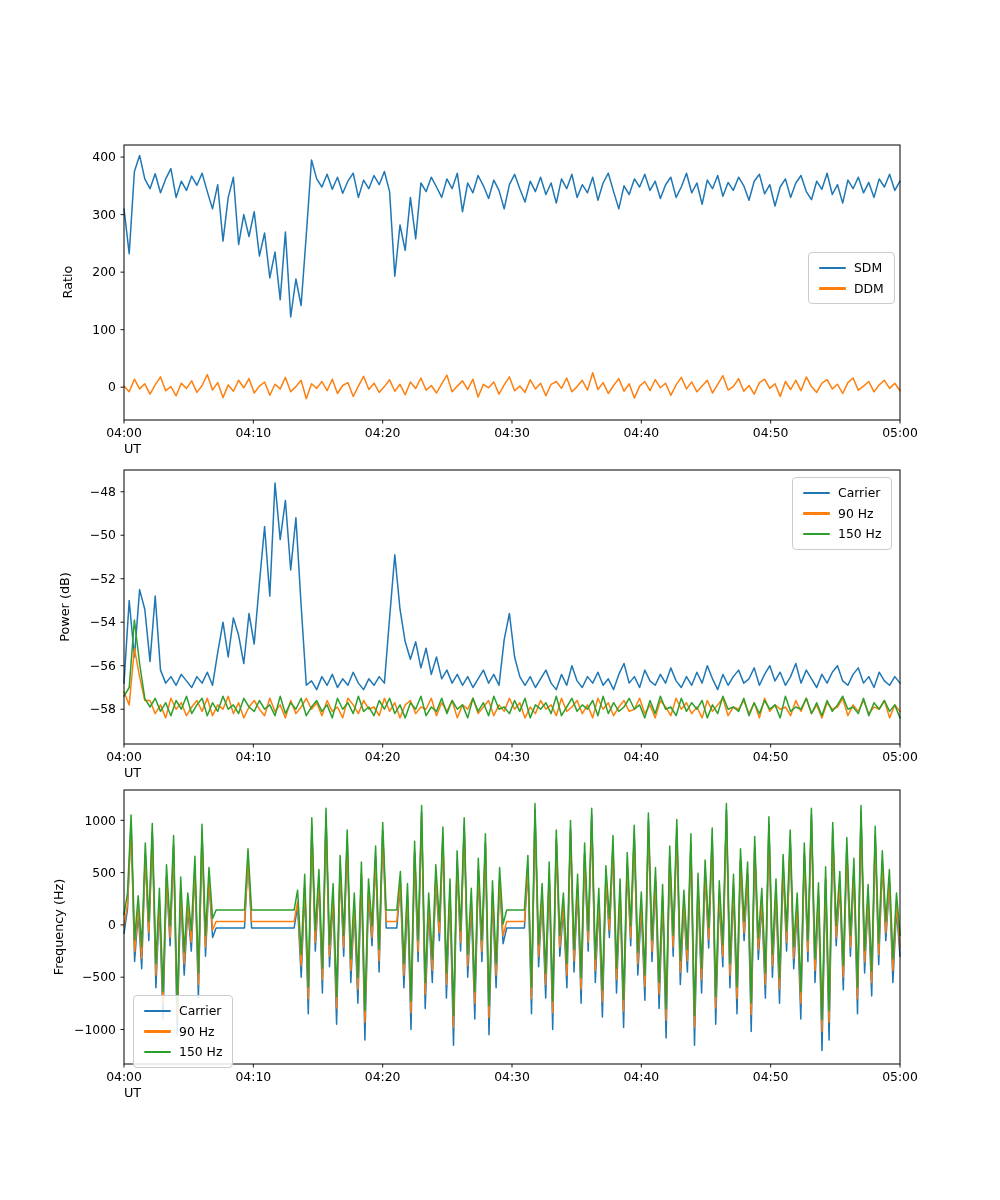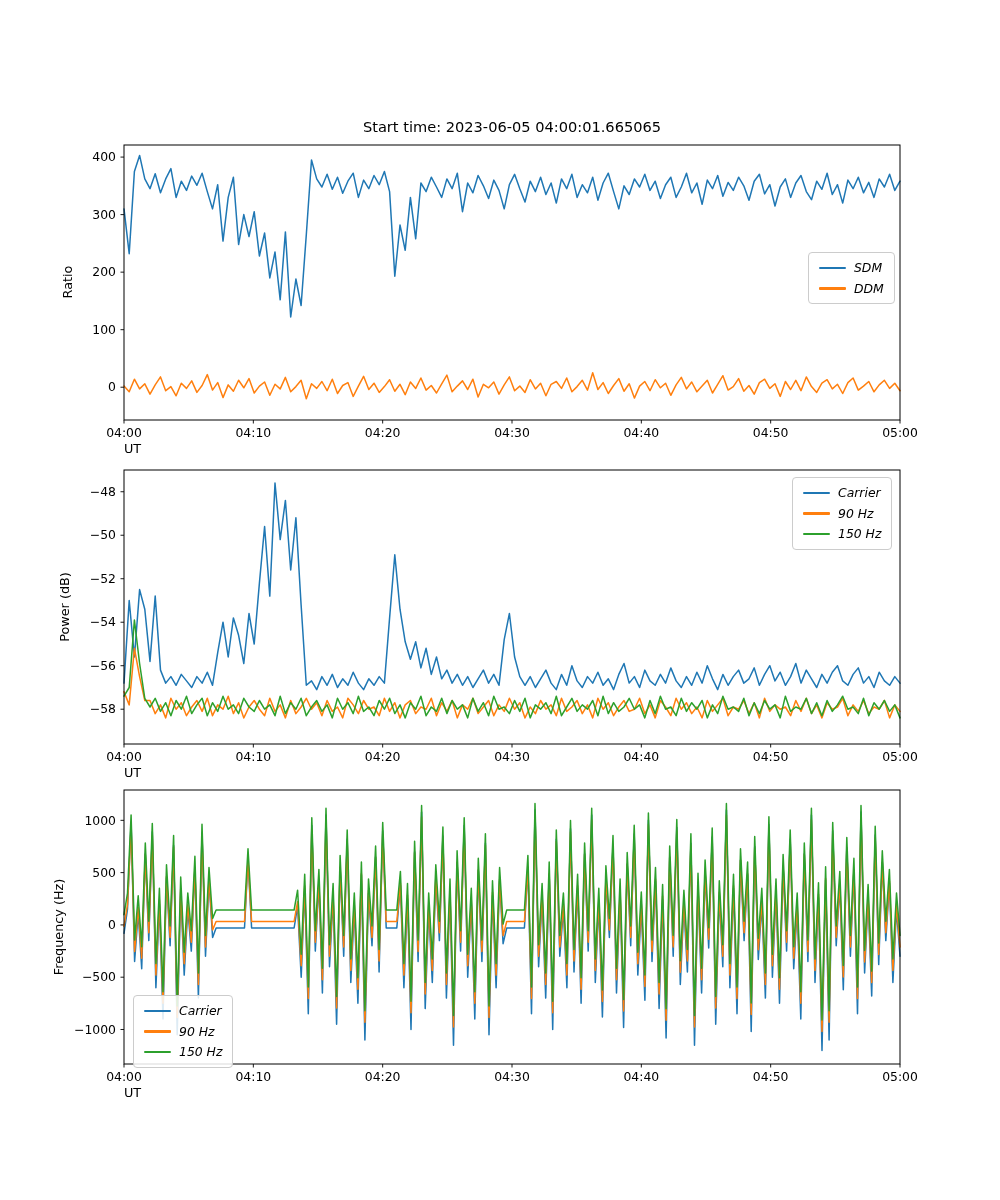--- a/index.html
+++ b/index.html
@@ -9,28 +9,27 @@
     font-size:14.6px;color:#000;}
   svg#plot-svg{position:absolute;left:0;top:0;}
   svg text{font-family:"DejaVu Sans","Liberation Sans",sans-serif;font-size:12.4px;fill:#000;}
   .axis-xlabel{position:absolute;left:124px;width:776px;text-align:left;font-size:12.8px;}
   .axis-ylabel{position:absolute;font-size:12.8px;white-space:nowrap;
     transform:translate(-50%,-50%) rotate(-90deg);}
   .legend{position:absolute;background:rgba(255,255,255,0.85);border:1px solid #cccccc;
     border-radius:4px;padding:7px 10px;display:flex;flex-direction:column;gap:5px;}
   .lrow{display:flex;align-items:center;gap:8px;}
   .swatch{display:inline-block;width:27px;height:2.5px;border-radius:1px;background:#888;}
-  .ltext{font-size:12.4px;line-height:1.25;font-style:italic;}
+  .ltext{font-size:12.4px;line-height:1.25;}
 </style>
 </head>
 <body>
 
 <div class="figure">
 
-  <div class="fig-title">Start time: 2023-06-05 04:00:01.665065</div>
 
   <svg id="plot-svg" width="1000" height="1200">
       <g>
         <line x1="124" y1="420" x2="124" y2="423.5" stroke="#000" stroke-width="0.9"></line>
         <text x="124" y="437" text-anchor="middle">04:00</text>
         <line x1="253.33333333333331" y1="420" x2="253.33333333333331" y2="423.5" stroke="#000" stroke-width="0.9"></line>
         <text x="253.33333333333331" y="437" text-anchor="middle">04:10</text>
         <line x1="382.66666666666663" y1="420" x2="382.66666666666663" y2="423.5" stroke="#000" stroke-width="0.9"></line>
         <text x="382.66666666666663" y="437" text-anchor="middle">04:20</text>
         <line x1="512" y1="420" x2="512" y2="423.5" stroke="#000" stroke-width="0.9"></line>

